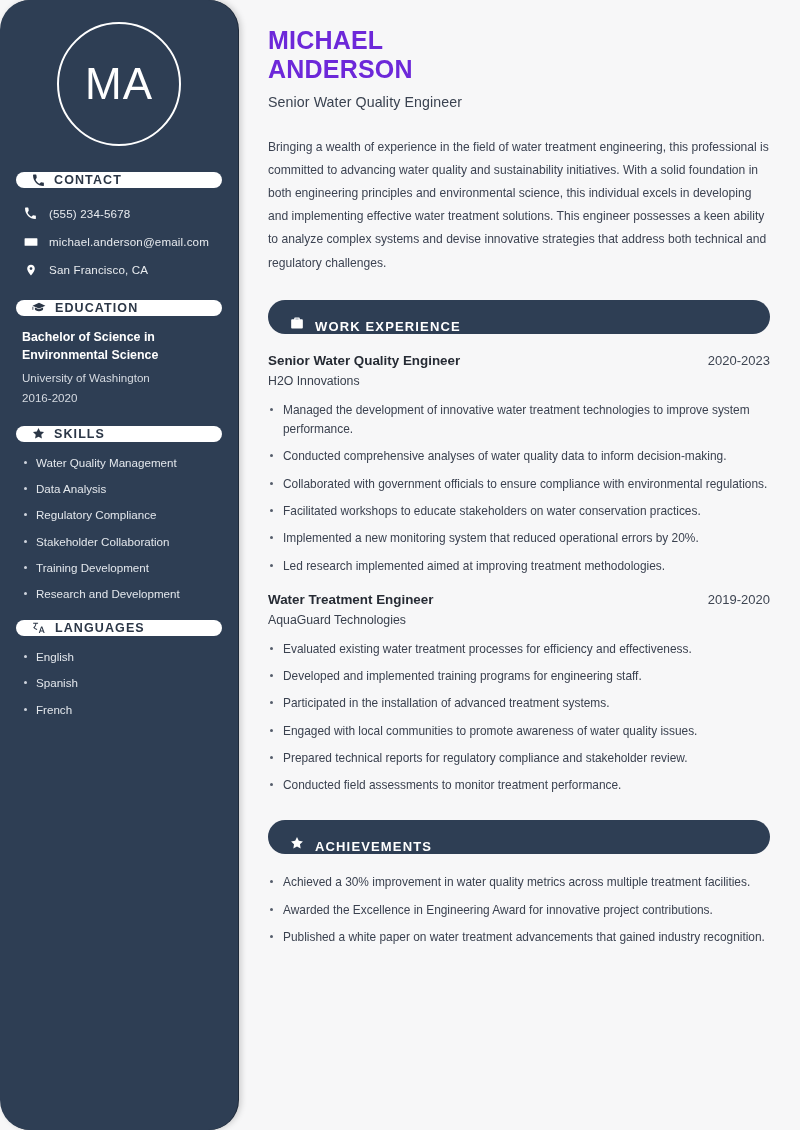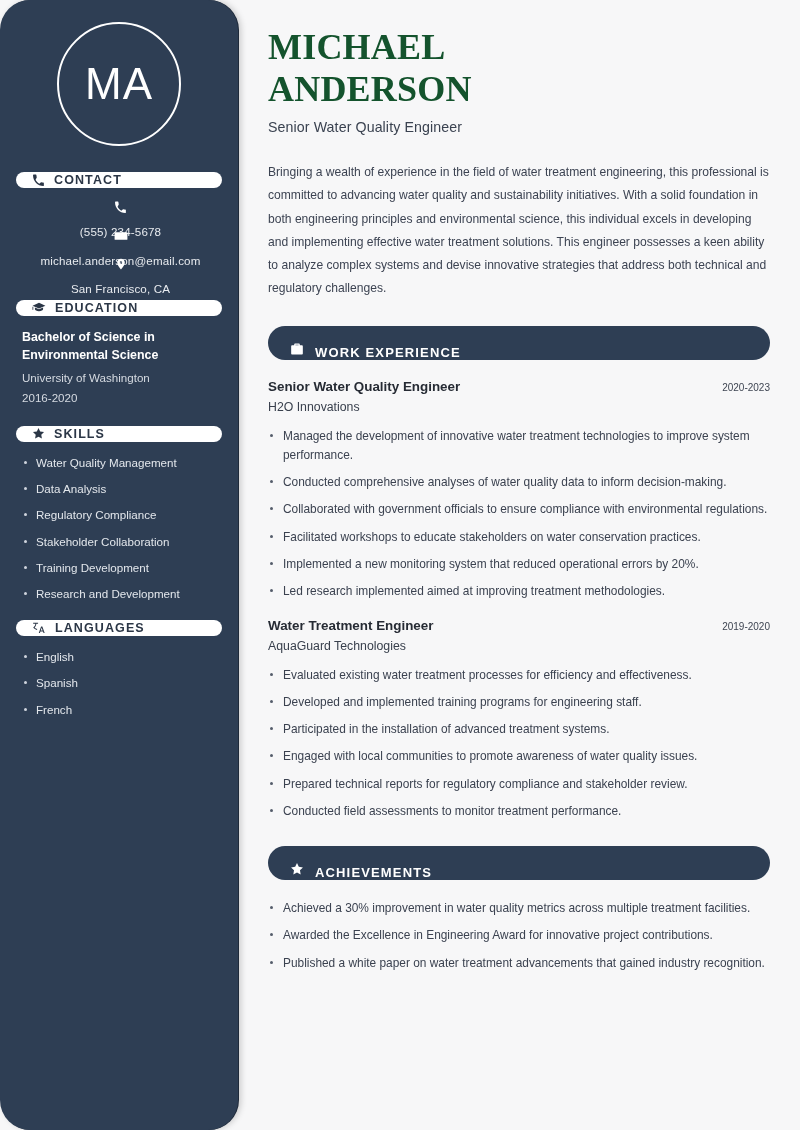--- a/index.html
+++ b/index.html
@@ -77,21 +77,20 @@
 
   .sb-section { margin-bottom: 18px; }
 
   .contact-row {
     display: flex;
     align-items: center;
     gap: 11px;
     padding: 0 4px 0 7px;
     height: 25px;
     margin-bottom: 3px;
-    flex-direction: column;
   }
   .contact-row .ico { width: 15px; display: flex; justify-content: center; }
   .contact-row .txt {
     color: #e8ebef;
     font-size: 11.6px;
     letter-spacing: .15px;
   }
 
   .edu-block { padding: 0 6px; }
   .edu-degree {
@@ -128,26 +127,25 @@
   }
 
   
   .main {
     flex: 1 1 auto;
     padding: 26px 30px 0 30px;
     min-width: 0;
   }
 
   .name {
-    font-size: 36px;
-    font-weight: bold;
-    color: #14532d;
+    font-size: 25px;
+    font-weight: bold;
+    color: #6d28d9;
     line-height: 1.17;
     letter-spacing: .2px;
-    font-family: Liberation Serif, serif;
   }
   .role {
     margin-top: 9px;
     font-size: 14.2px;
     color: #3a4250;
     letter-spacing: .1px;
   }
 
   .summary {
     margin-top: 26px;
@@ -180,21 +178,21 @@
     align-items: baseline;
     justify-content: space-between;
     gap: 12px;
   }
   .job-title {
     font-size: 13.4px;
     font-weight: bold;
     color: #262b34;
   }
   .job-dates {
-    font-size: 10px;
+    font-size: 13px;
     color: #3e4552;
     white-space: nowrap;
   }
   .job-company {
     margin-top: 6px;
     font-size: 12.3px;
     color: #39404d;
   }
 
   ul.main-list { list-style: none; margin-top: 13px; }

